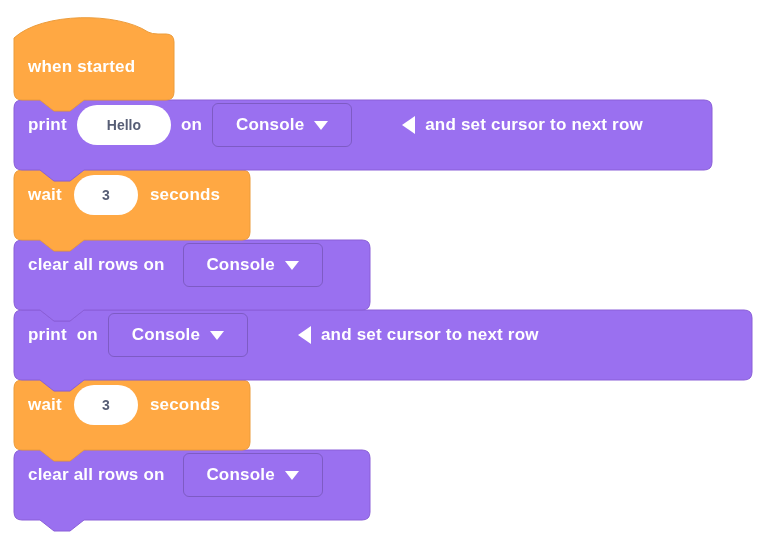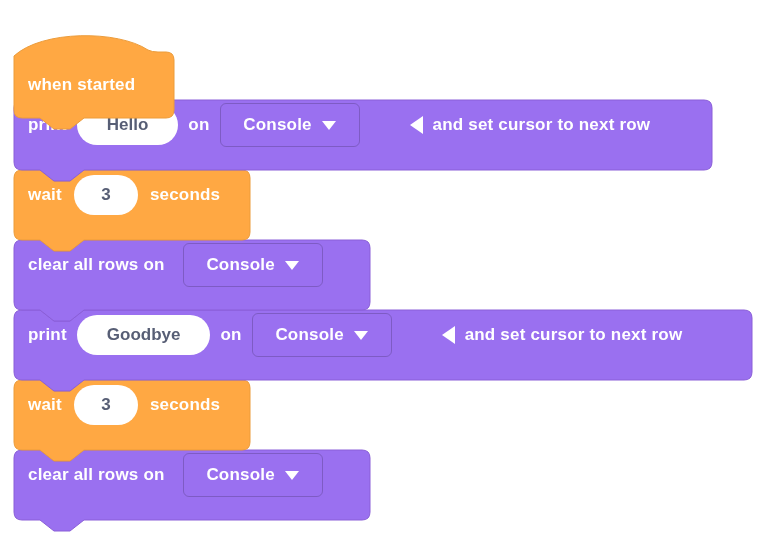--- a/index.html
+++ b/index.html
@@ -18,21 +18,21 @@
   .row.hat-row{height:66px;}
   .blabel{
     color:var(--block-text);font-size:17px;font-weight:700;letter-spacing:.2px;
   }
   .oval{
     height:40px;border-radius:20px;background:var(--input-fill);
     display:flex;align-items:center;justify-content:center;
     padding:0 16px;min-width:64px;box-sizing:border-box;
   }
   .oval.wide{padding:0 30px;}
-  .oval span{color:var(--input-text);font-size:17px;font-weight:700;}
+  .oval span{color:var(--input-text);font-size:14px;font-weight:700;}
   .dropdown{
     height:44px;min-width:140px;box-sizing:border-box;
     border:1px solid var(--dropdown-border);border-radius:6px;
     display:flex;align-items:center;justify-content:center;gap:10px;padding:16px 12px;
   }
   .chevron{
     width:0;height:0;display:inline-block;
     border-left:7px solid transparent;border-right:7px solid transparent;
     border-top:9px solid var(--block-text);
   }
@@ -41,21 +41,21 @@
     border-top:9px solid transparent;border-bottom:9px solid transparent;
     border-right:13px solid var(--block-text);
   }
   .dd-spacer{margin-left:8px;}
 </style>
 </head>
 <body>
 
 <div id="canvas">
 
-  <div class="block" style="left:14px;top:52px;width:160px;z-index:7;">
+  <div class="block" style="left:14px;top:34px;width:160px;z-index:7;">
     <svg class="shape" width="160" height="78">
       <path class="fill-orange" d="M0 4C28 -22 104 -22 134 -2Q138 0 144 0H152Q160 0 160 8V58Q160 66 152 66H70L56 77H40L26 66H8Q0 66 0 58Z"></path>
     </svg>
     <div class="row hat-row">
       <span class="blabel">when started</span>
     </div>
   </div>
 
   <div class="block" style="left:14px;top:100px;width:698px;z-index:6;">
     <svg class="shape" width="698" height="82">
@@ -101,23 +101,20 @@
       </div>
     </div>
   </div>
 
   <div class="block" style="left:14px;top:310px;width:738px;z-index:3;">
     <svg class="shape" width="738" height="82">
       <path class="fill-purple" d="M8 0H26L40 11H56L70 0H730Q738 0 738 8V62Q738 70 730 70H70L56 81H40L26 70H8Q0 70 0 62V8Q0 0 8 0Z"></path>
     </svg>
     <div class="row">
       <span class="blabel">print</span>
-      <div class="oval wide">
-        <span>Goodbye</span>
-      </div>
       <span class="blabel">on</span>
       <div class="dropdown">
         <span class="blabel">Console</span>
         <span class="chevron"></span>
       </div>
       <span class="collapse"></span>
       <span class="blabel">and set cursor to next row</span>
     </div>
   </div>
 

